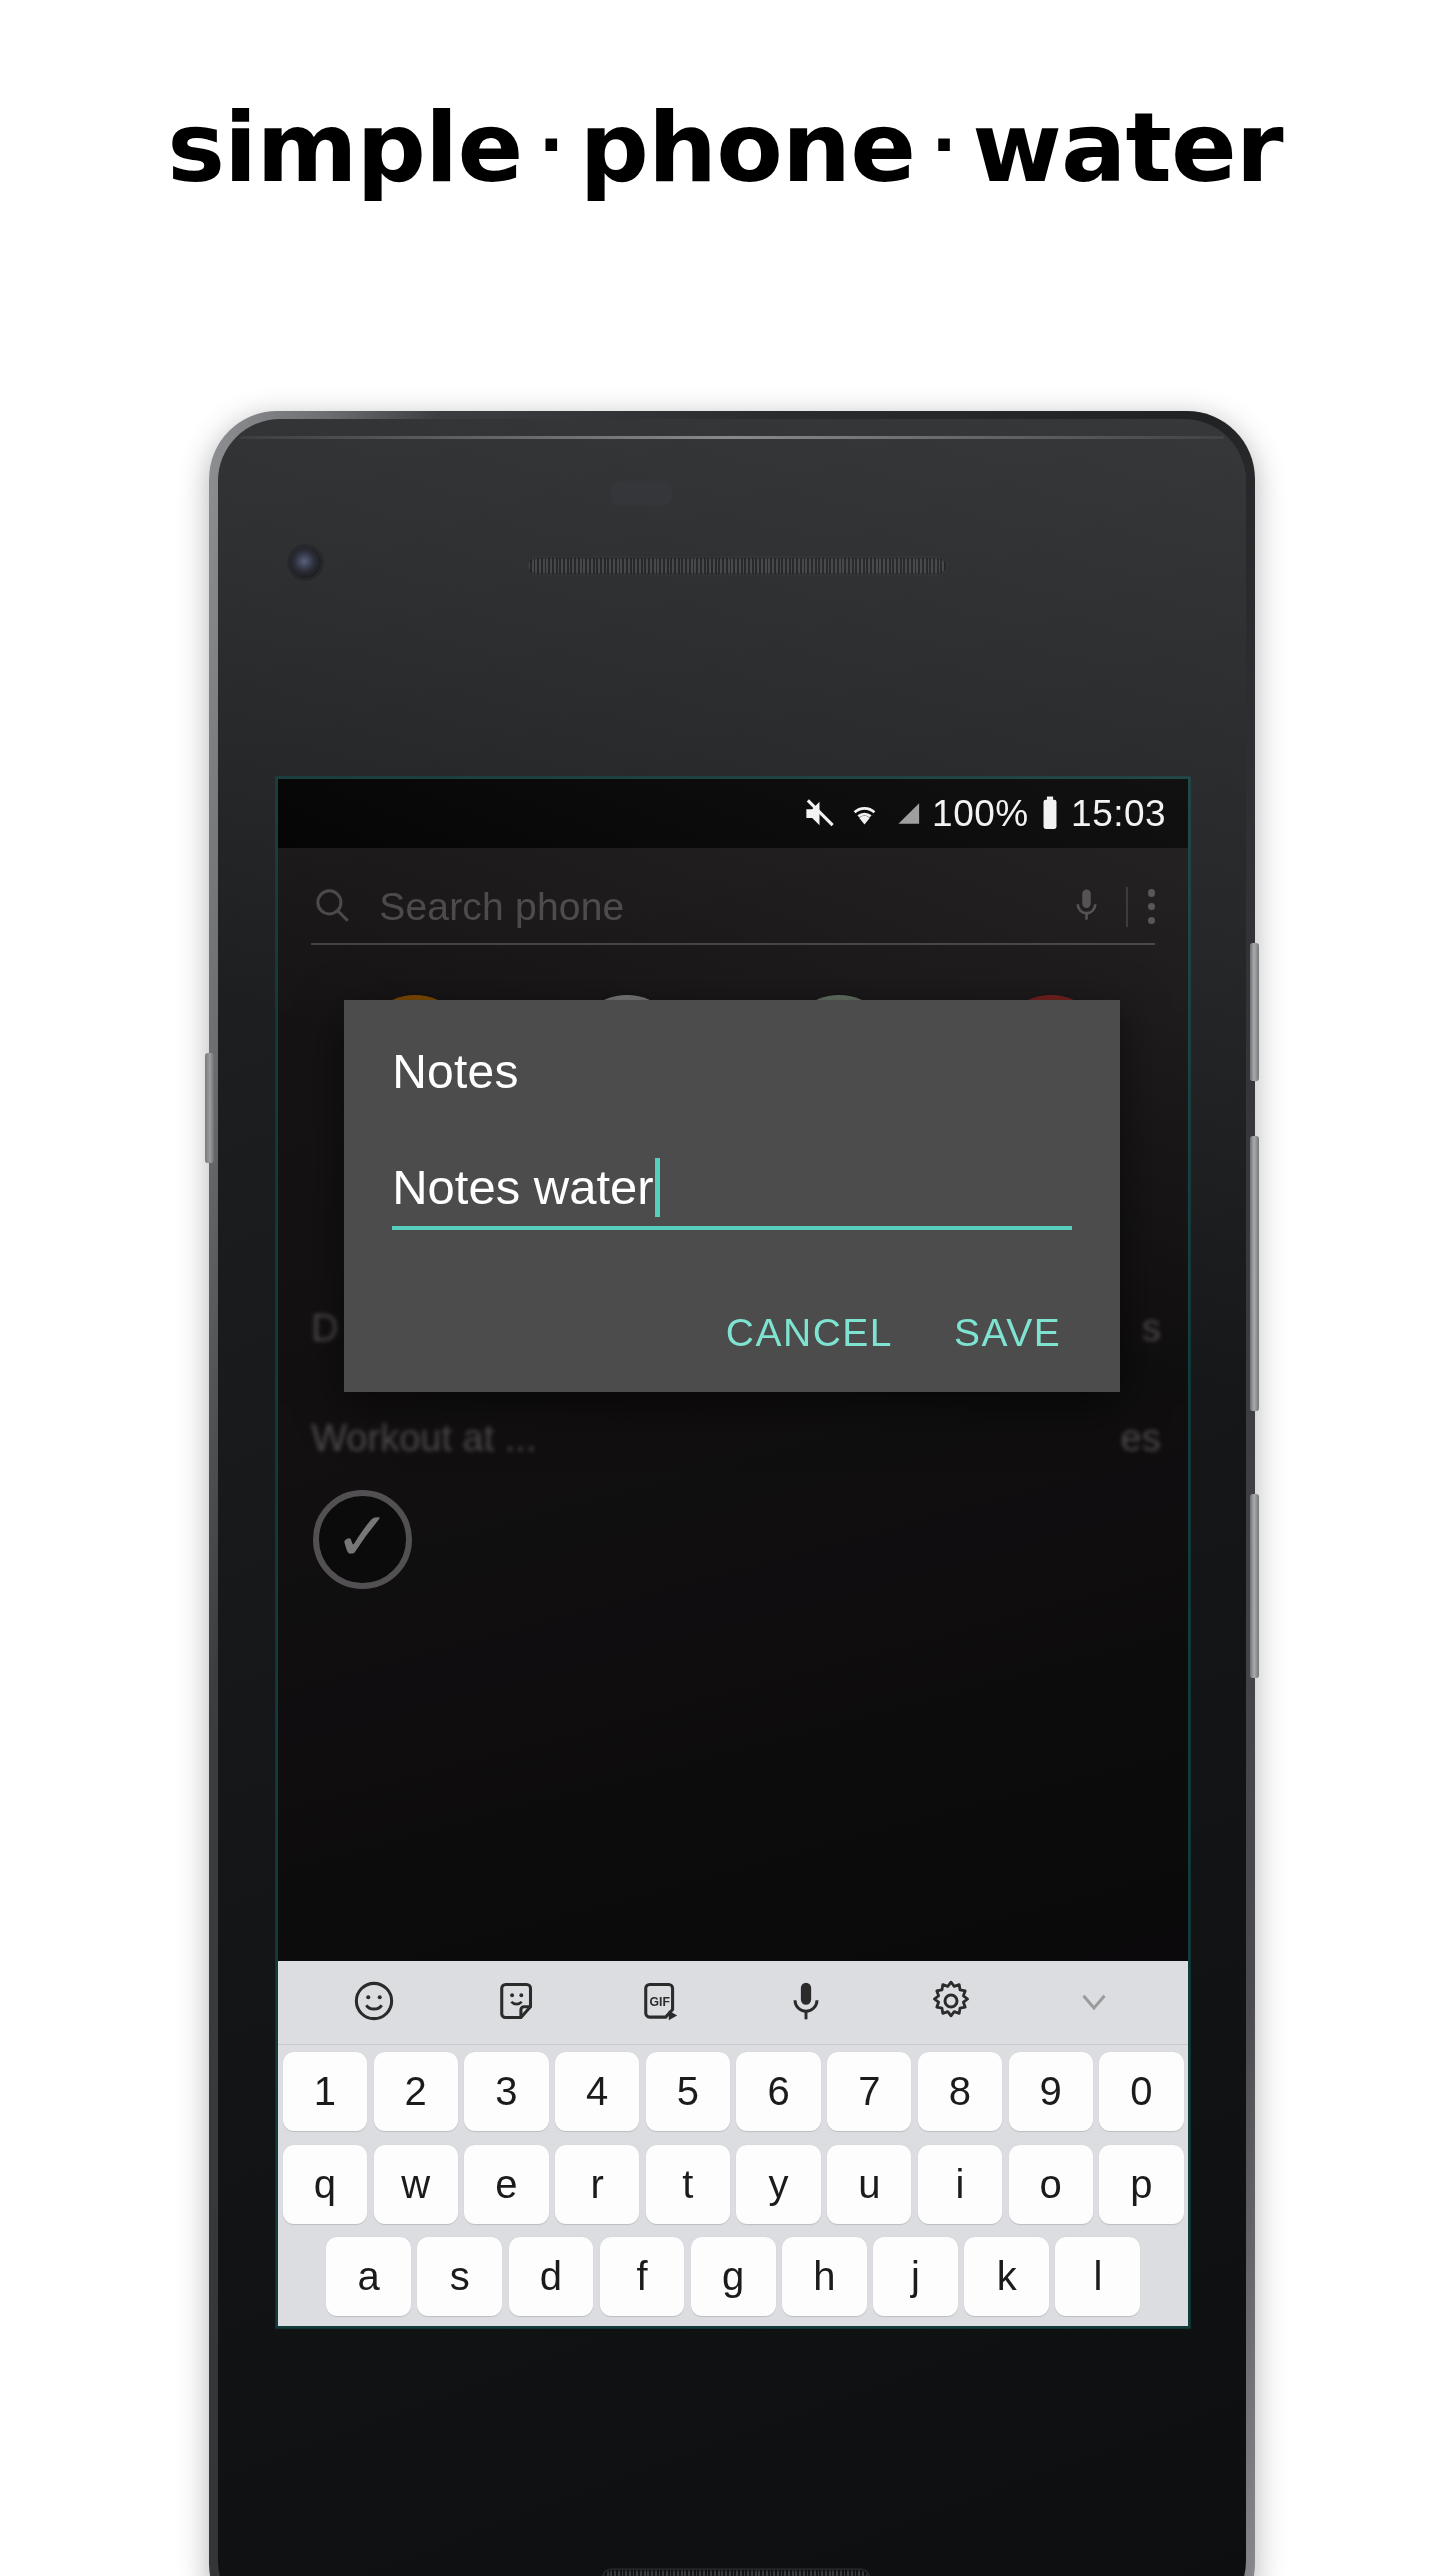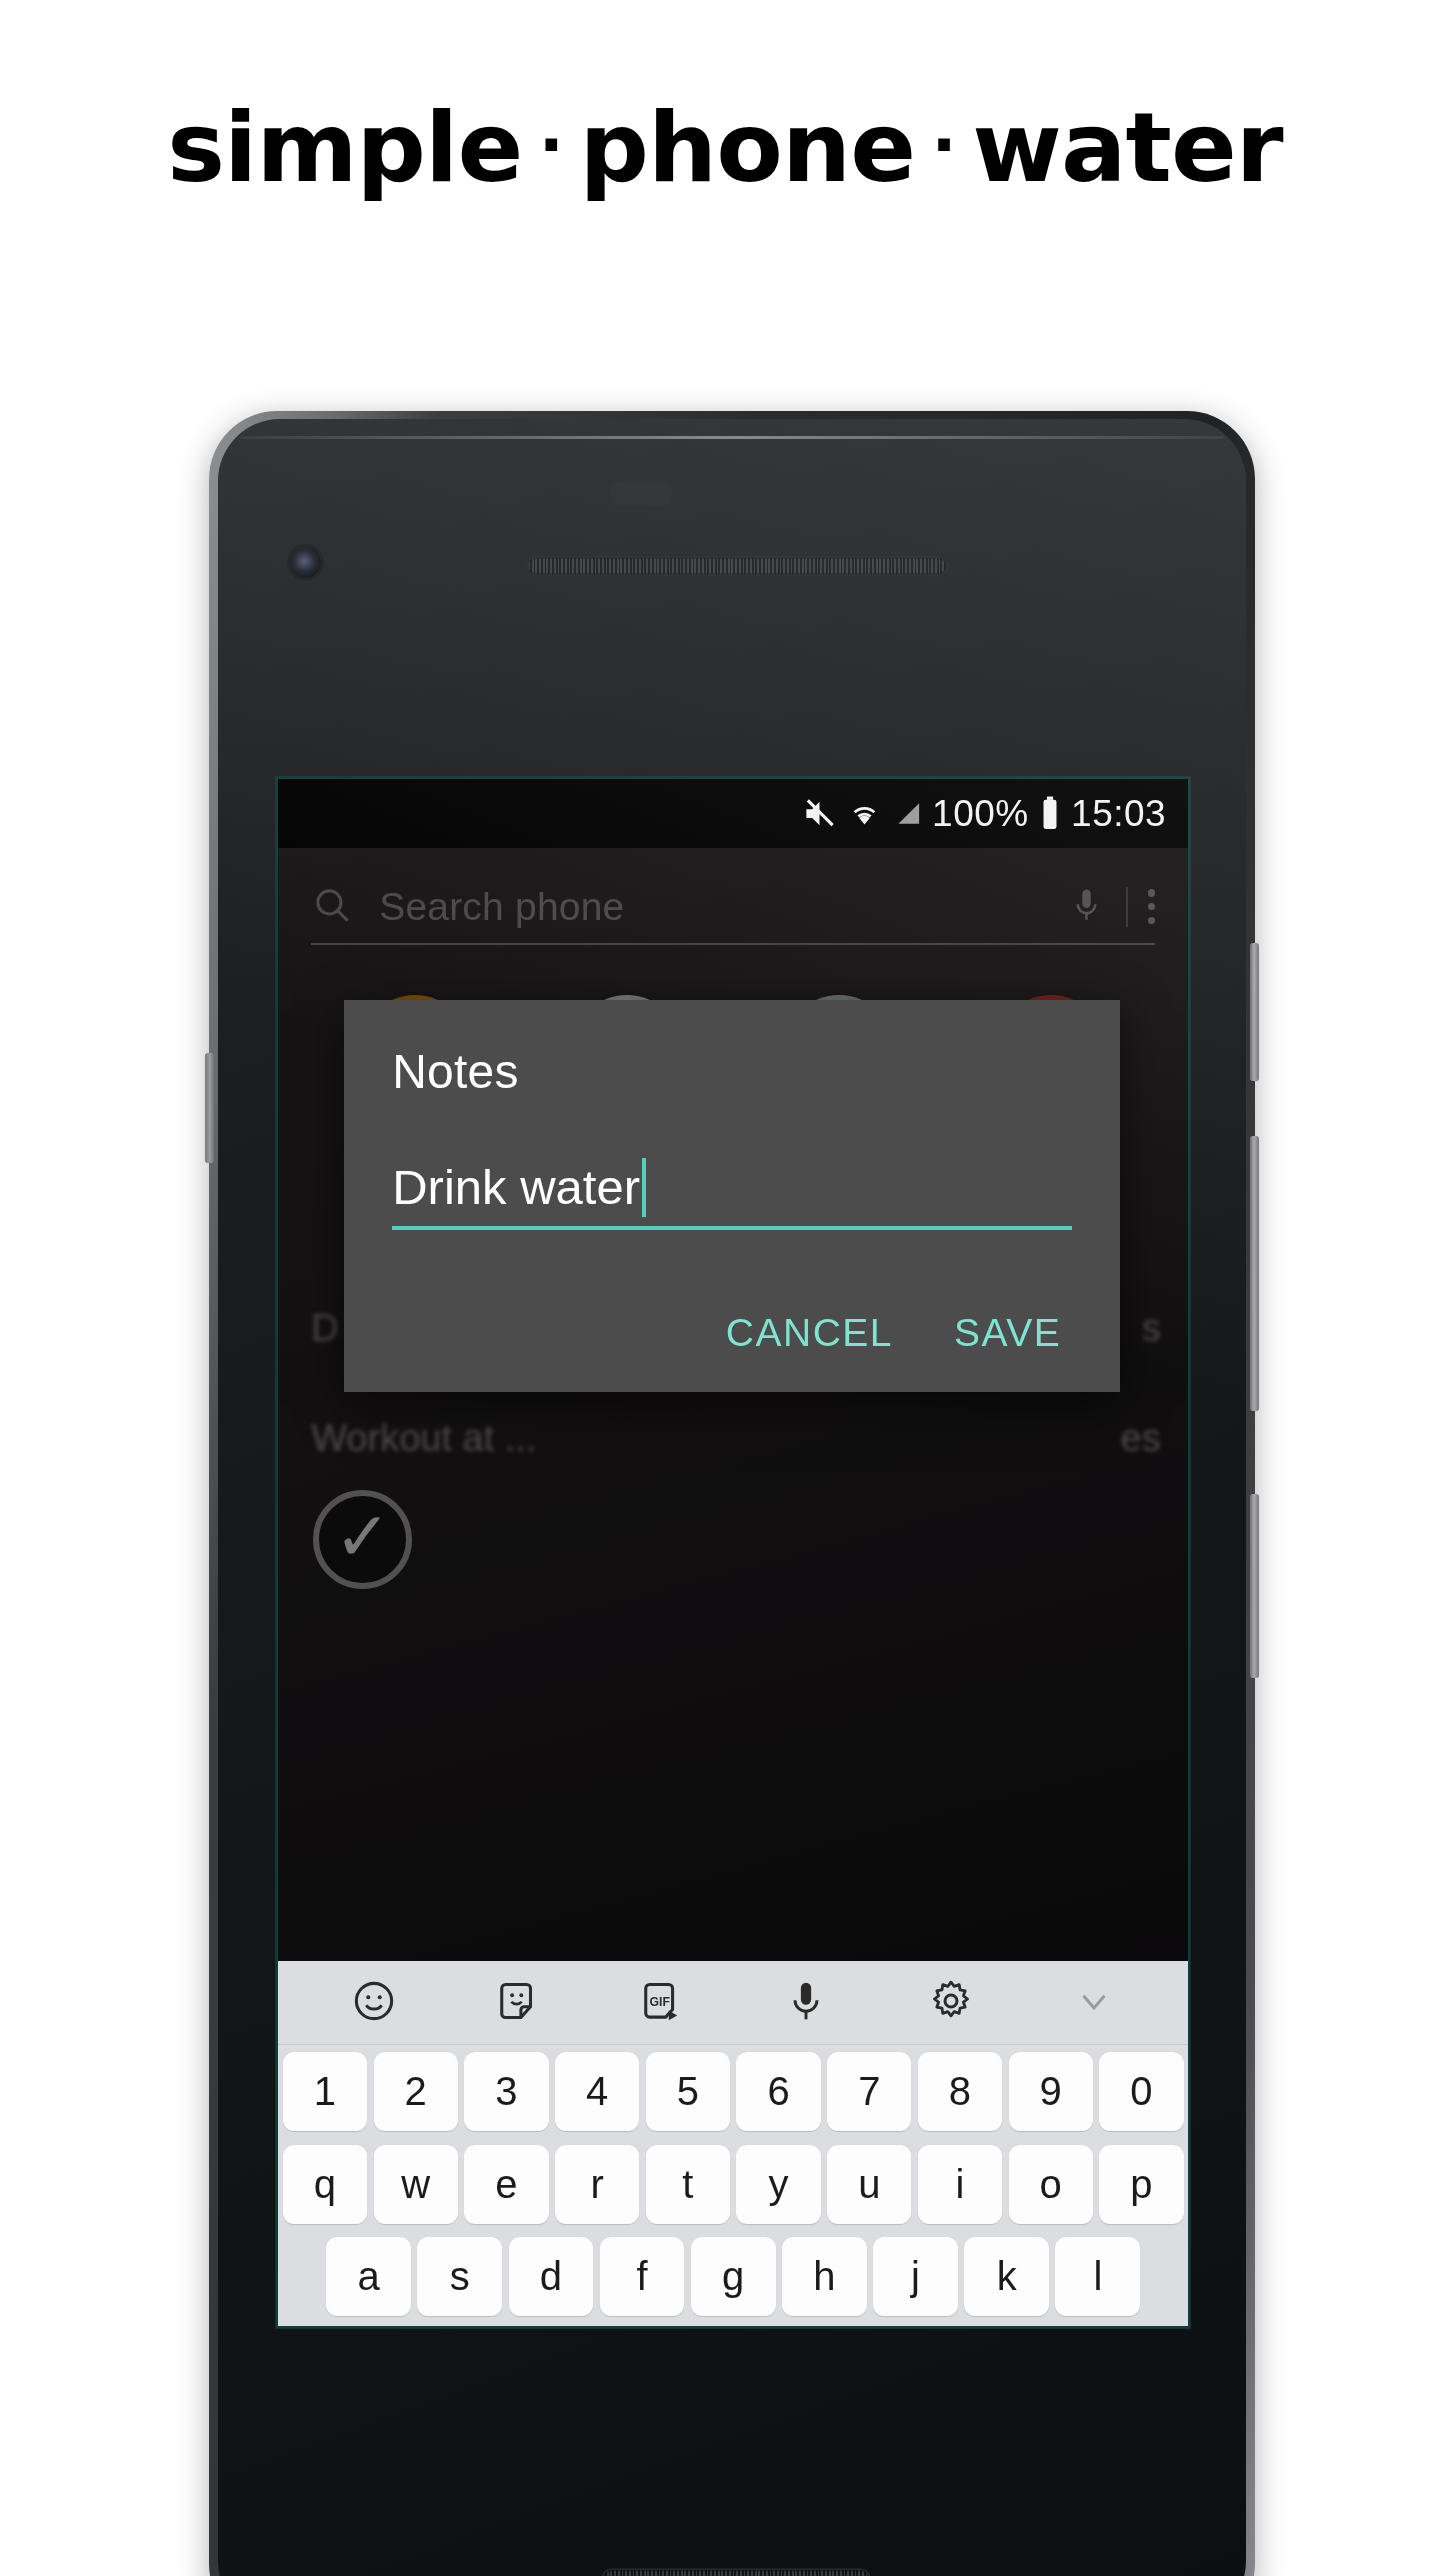--- a/index.html
+++ b/index.html
@@ -485,21 +485,21 @@
 
           <div class="check-circle">
             <span>✓</span>
           </div>
 
           <div class="scrim"></div>
 
           <div id="dialog">
             <div class="dlg-title">Notes</div>
             <div class="dlg-field">
-              <span class="dlg-value">Drink water</span><span class="caret"></span>
+              <span class="dlg-value">Notes water</span><span class="caret"></span>
             </div>
             <div class="dlg-actions">
               <button class="dlg-btn">CANCEL</button>
               <button class="dlg-btn">SAVE</button>
             </div>
           </div>
         </div>
 
         <div id="keyboard">
 

